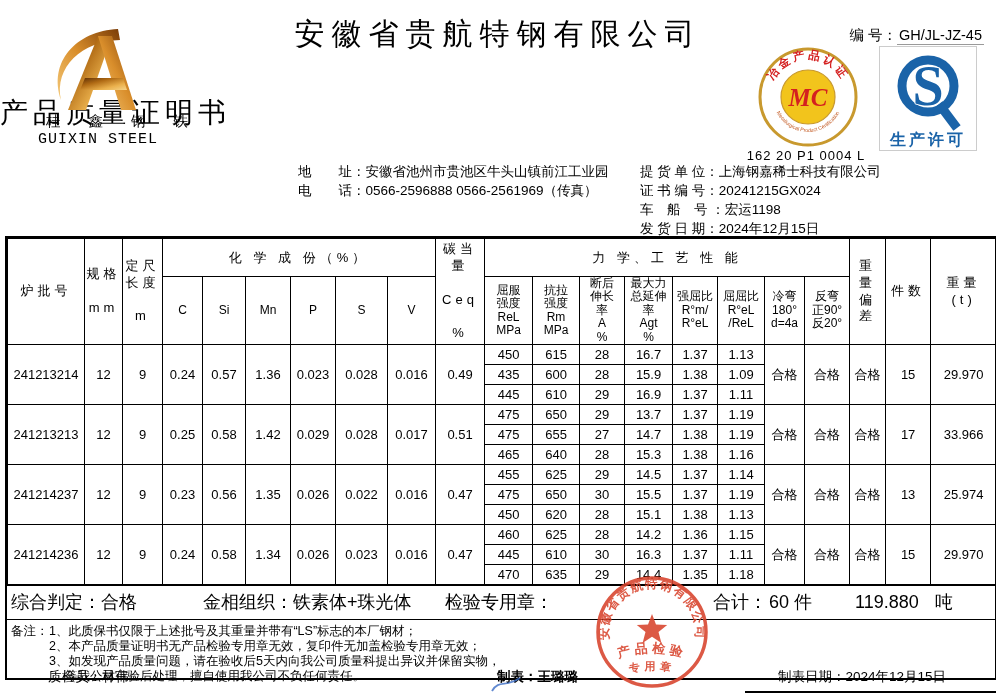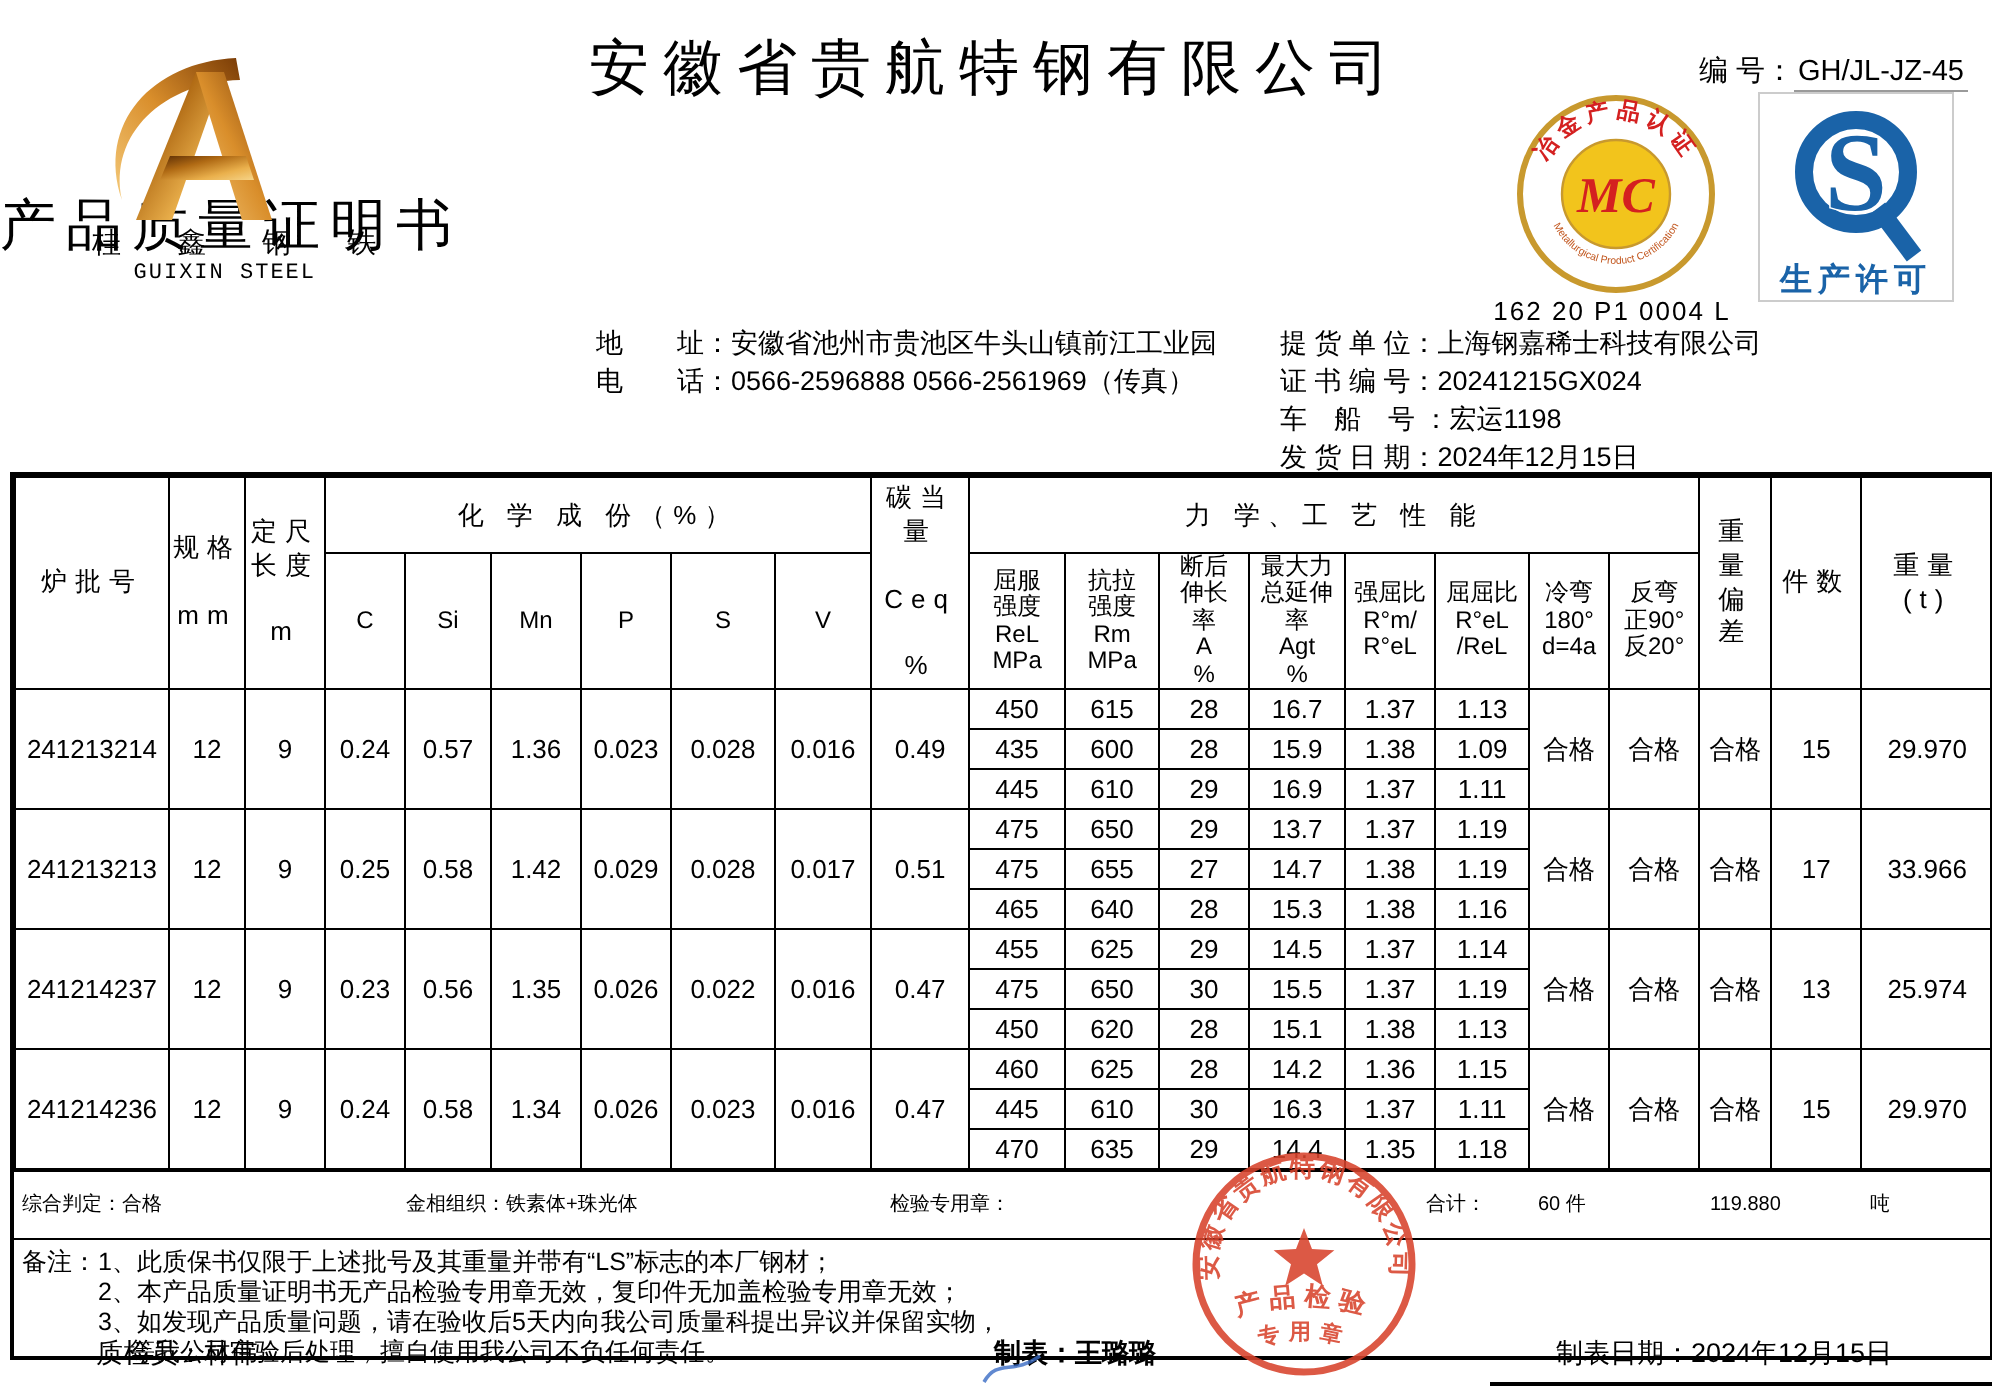--- a/index.html
+++ b/index.html
@@ -8,38 +8,38 @@
   .abs{position:absolute;}
   
   .title{top:14px;left:0;width:996px;text-align:center;font-size:30px;letter-spacing:7px;
          font-family:"Liberation Serif","DejaVu Serif",serif;}
   .subtitle{top:94px;left:0;width:996px;text-align:left;font-size:28px;letter-spacing:5px;
             font-family:"Liberation Serif","DejaVu Serif",serif;}
   .serial{top:26px;right:12px;font-size:14.5px;}
   .serial b{font-weight:normal;border-bottom:1px solid #9a9a9a;padding:0 2px 1px 2px;}
   .logo-wrap{left:36px;top:26px;width:122px;text-align:right;}
   .logo-cn{font-size:14.5px;letter-spacing:12px;margin-left:10px;white-space:nowrap;}
-  .logo-en{font-size:11px;font-family:"Liberation Mono","DejaVu Sans Mono",monospace;letter-spacing:1px;}
+  .logo-en{font-size:15px;font-family:"Liberation Mono","DejaVu Sans Mono",monospace;letter-spacing:1px;}
   .mc-number{left:736px;top:148px;width:140px;text-align:center;font-size:13px;letter-spacing:1px;}
   
   .info{top:160px;left:0;width:996px;height:74px;font-size:13.5px;}
   .info .col{position:absolute;top:2px;line-height:19px;white-space:nowrap;}
   .col1{left:8px;}  .col2{left:298px;} .col3{left:640px;}
   
   .doc-box{left:5px;top:236px;width:988px;border:2px solid #000;background:transparent;}
   table{border-collapse:collapse;width:100%;table-layout:fixed;}
   td,th{border:1px solid #000;text-align:center;vertical-align:middle;padding:0;
         font-weight:normal;font-size:13px;overflow:hidden;}
   th{white-space:pre-line;}
   .grp{font-size:14px;letter-spacing:4px;height:38px;}
   .sub th{height:66px;font-size:12px;line-height:1.12;}
   .hspan{font-size:13px;line-height:1.3;}
   tbody td{height:19px;font-size:13px;}
   
-  .summary{position:relative;height:33px;border-top:1px solid #000;font-size:10px;}
+  .summary{position:relative;height:33px;border-top:1px solid #000;font-size:18px;}
   .summary span{position:absolute;top:0;line-height:33px;white-space:nowrap;}
   
   .notes{position:relative;height:58px;border-top:1px solid #000;font-size:12.5px;}
   .notes-label{position:absolute;left:4px;top:3px;}
   .nline{position:absolute;left:42px;white-space:nowrap;}
   .n0{top:3px;} .n1{top:18px;} .n2{top:33px;} .n3{top:48px;left:58px;}
   
   .footer{top:668px;left:0;width:996px;font-size:13.5px;}
   .footer span{position:absolute;white-space:nowrap;}
   .f-inspector{left:48px;} .f-preparer{left:497px;font-weight:bold;} .f-date{left:778px;}

